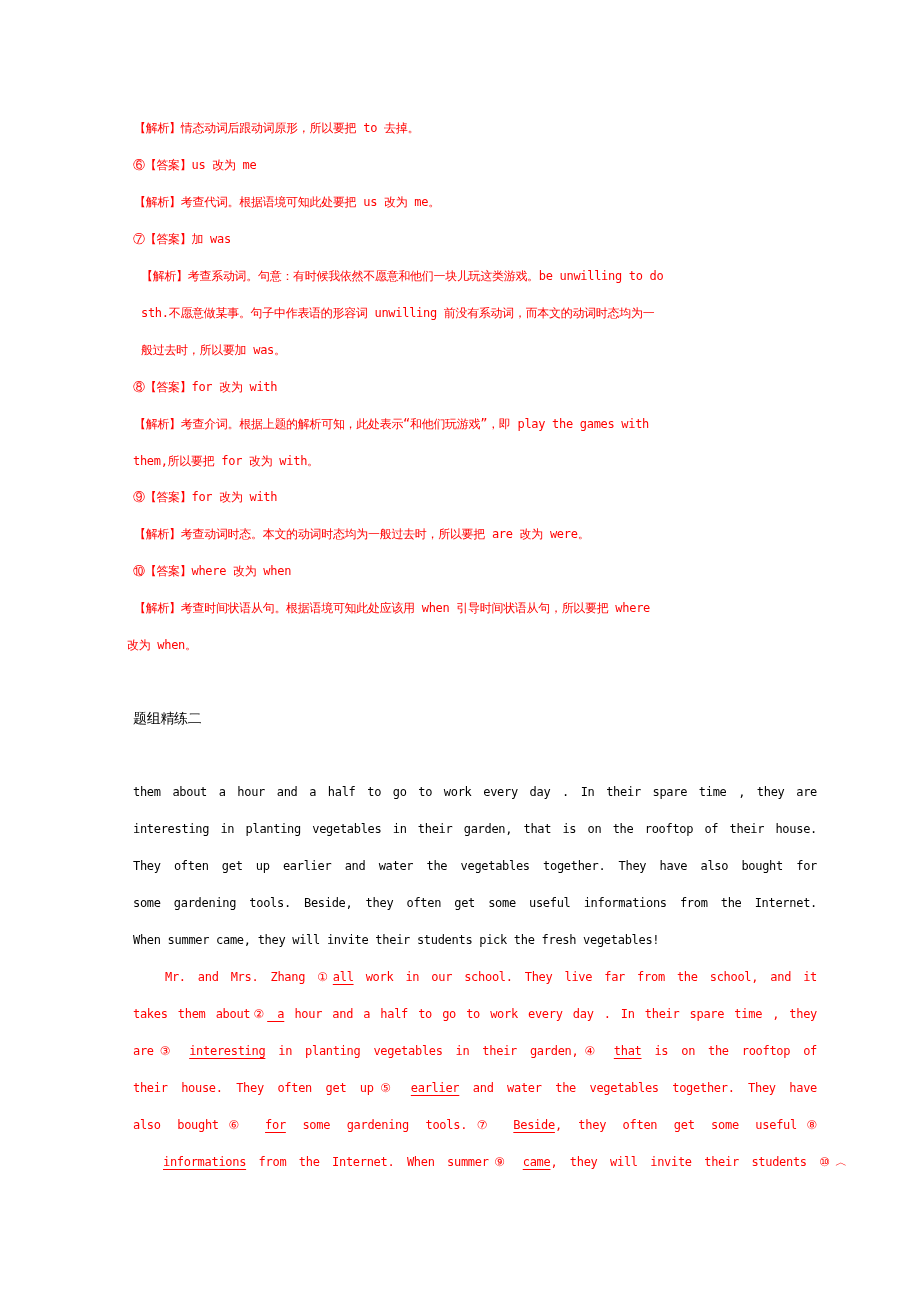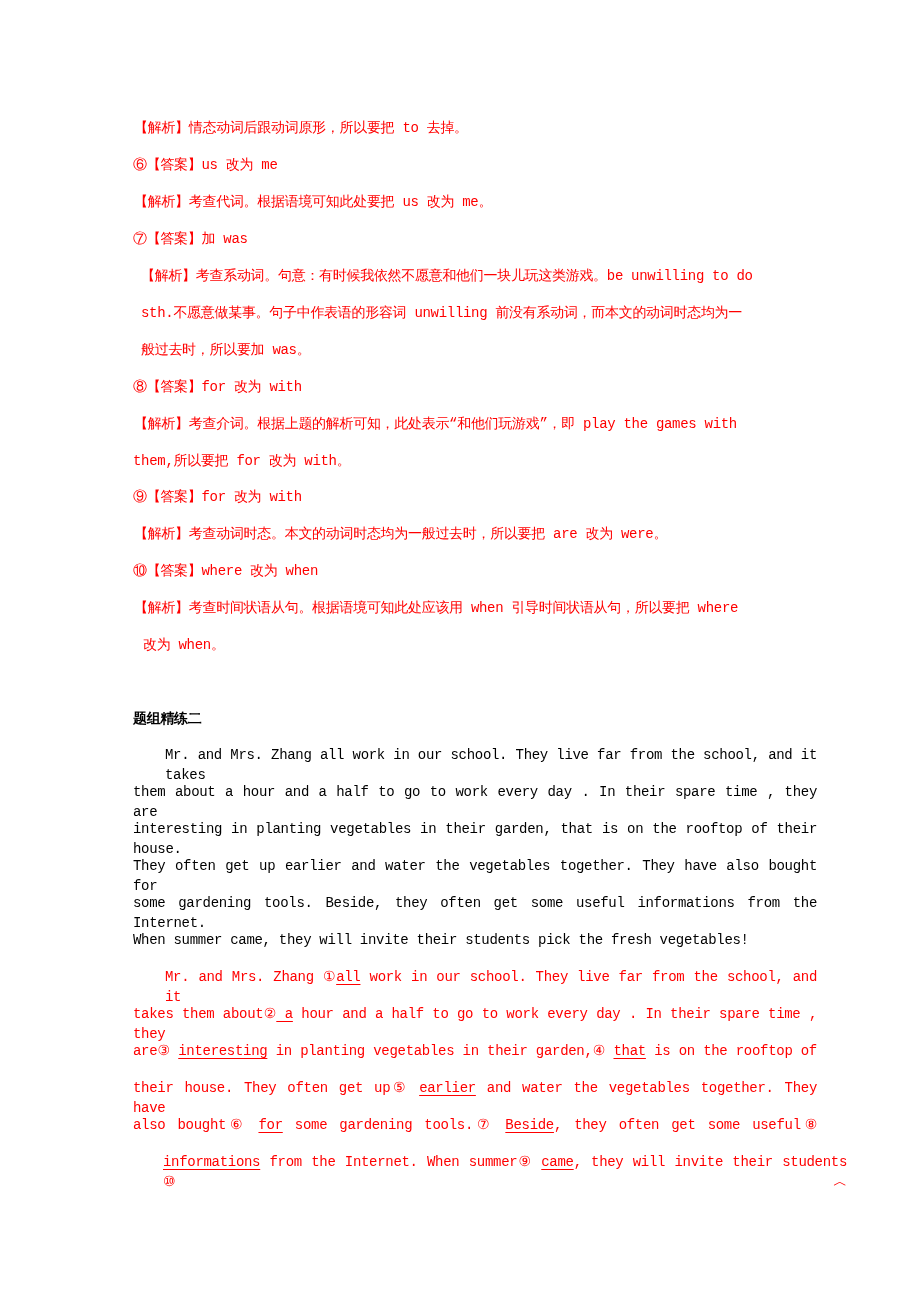--- a/index.html
+++ b/index.html
@@ -17,32 +17,31 @@
     .page {
       position: absolute;
       left: 0;
       top: 0;
       width: 920px;
       height: 1302px;
     }
     .line {
       position: absolute;
       left: 0;
-      font-size: 14px;
+      font-size: 12px;
       line-height: 20px;
       white-space: nowrap;
       color: #ff0000;
       letter-spacing: -0.3px;
-      font-family: Liberation Mono, monospace;
     }
     .red { color: #ff0000; }
     .black { color: #000000; }
     .heading {
       font-family: "DejaVu Sans", "Liberation Sans", sans-serif;
-      font-weight: bold;
+      font-weight: normal;
       font-size: 14px;
       color: #000000;
     }
     .u {
       text-decoration: underline;
       text-underline-offset: 3px;
     }
     .justify {
       width: 684px;
       text-align: justify;
@@ -67,25 +66,24 @@
 
   <div class="line red" style="top:377px; left:133px;">⑧【答案】for 改为 with</div>
   <div class="line red" style="top:414px; left:134px;">【解析】考查介词。根据上题的解析可知，此处表示“和他们玩游戏”，即 play the games with</div>
   <div class="line red" style="top:451px; left:133px;">them,所以要把 for 改为 with。</div>
 
   <div class="line red" style="top:487px; left:133px;">⑨【答案】for 改为 with</div>
   <div class="line red" style="top:524px; left:134px;">【解析】考查动词时态。本文的动词时态均为一般过去时，所以要把 are 改为 were。</div>
 
   <div class="line red" style="top:561px; left:133px;">⑩【答案】where 改为 when</div>
   <div class="line red" style="top:598px; left:134px;">【解析】考查时间状语从句。根据语境可知此处应该用 when 引导时间状语从句，所以要把 where</div>
-  <div class="line red" style="top:635px; left:143px;">改为 when。</div>
+  <div class="line red" style="top:635px; left:127px;">改为 when。</div>
 
   <div class="line heading" style="top:708px; left:133px;">题组精练二</div>
 
-  <div class="line black justify" style="top:745px; left:165px; width:652px;">Mr. and Mrs. Zhang all work in our school. They live far from the school, and it takes</div>
   <div class="line black justify" style="top:782px; left:133px;">them about a hour and a half to go to work every day . In their spare time , they are</div>
   <div class="line black justify" style="top:819px; left:133px;">interesting in planting vegetables in their garden, that is on the rooftop of their house.</div>
   <div class="line black justify" style="top:893px; left:133px;">some gardening tools. Beside, they often get some useful informations from the Internet.</div>
   <div class="line black justify" style="top:856px; left:133px;">They often get up earlier and water the vegetables together. They have also bought for</div>
   <div class="line black" style="top:930px; left:133px;">When summer came, they will invite their students pick the fresh vegetables!</div>
 
   <div class="line red justify" style="top:967px; left:165px; width:652px;">
     <span>Mr. and Mrs. Zhang ①</span><span class="u">all</span><span> work in our school. They live far from the school, and it</span>
   </div>
   <div class="line red justify" style="top:1004px; left:133px;">

